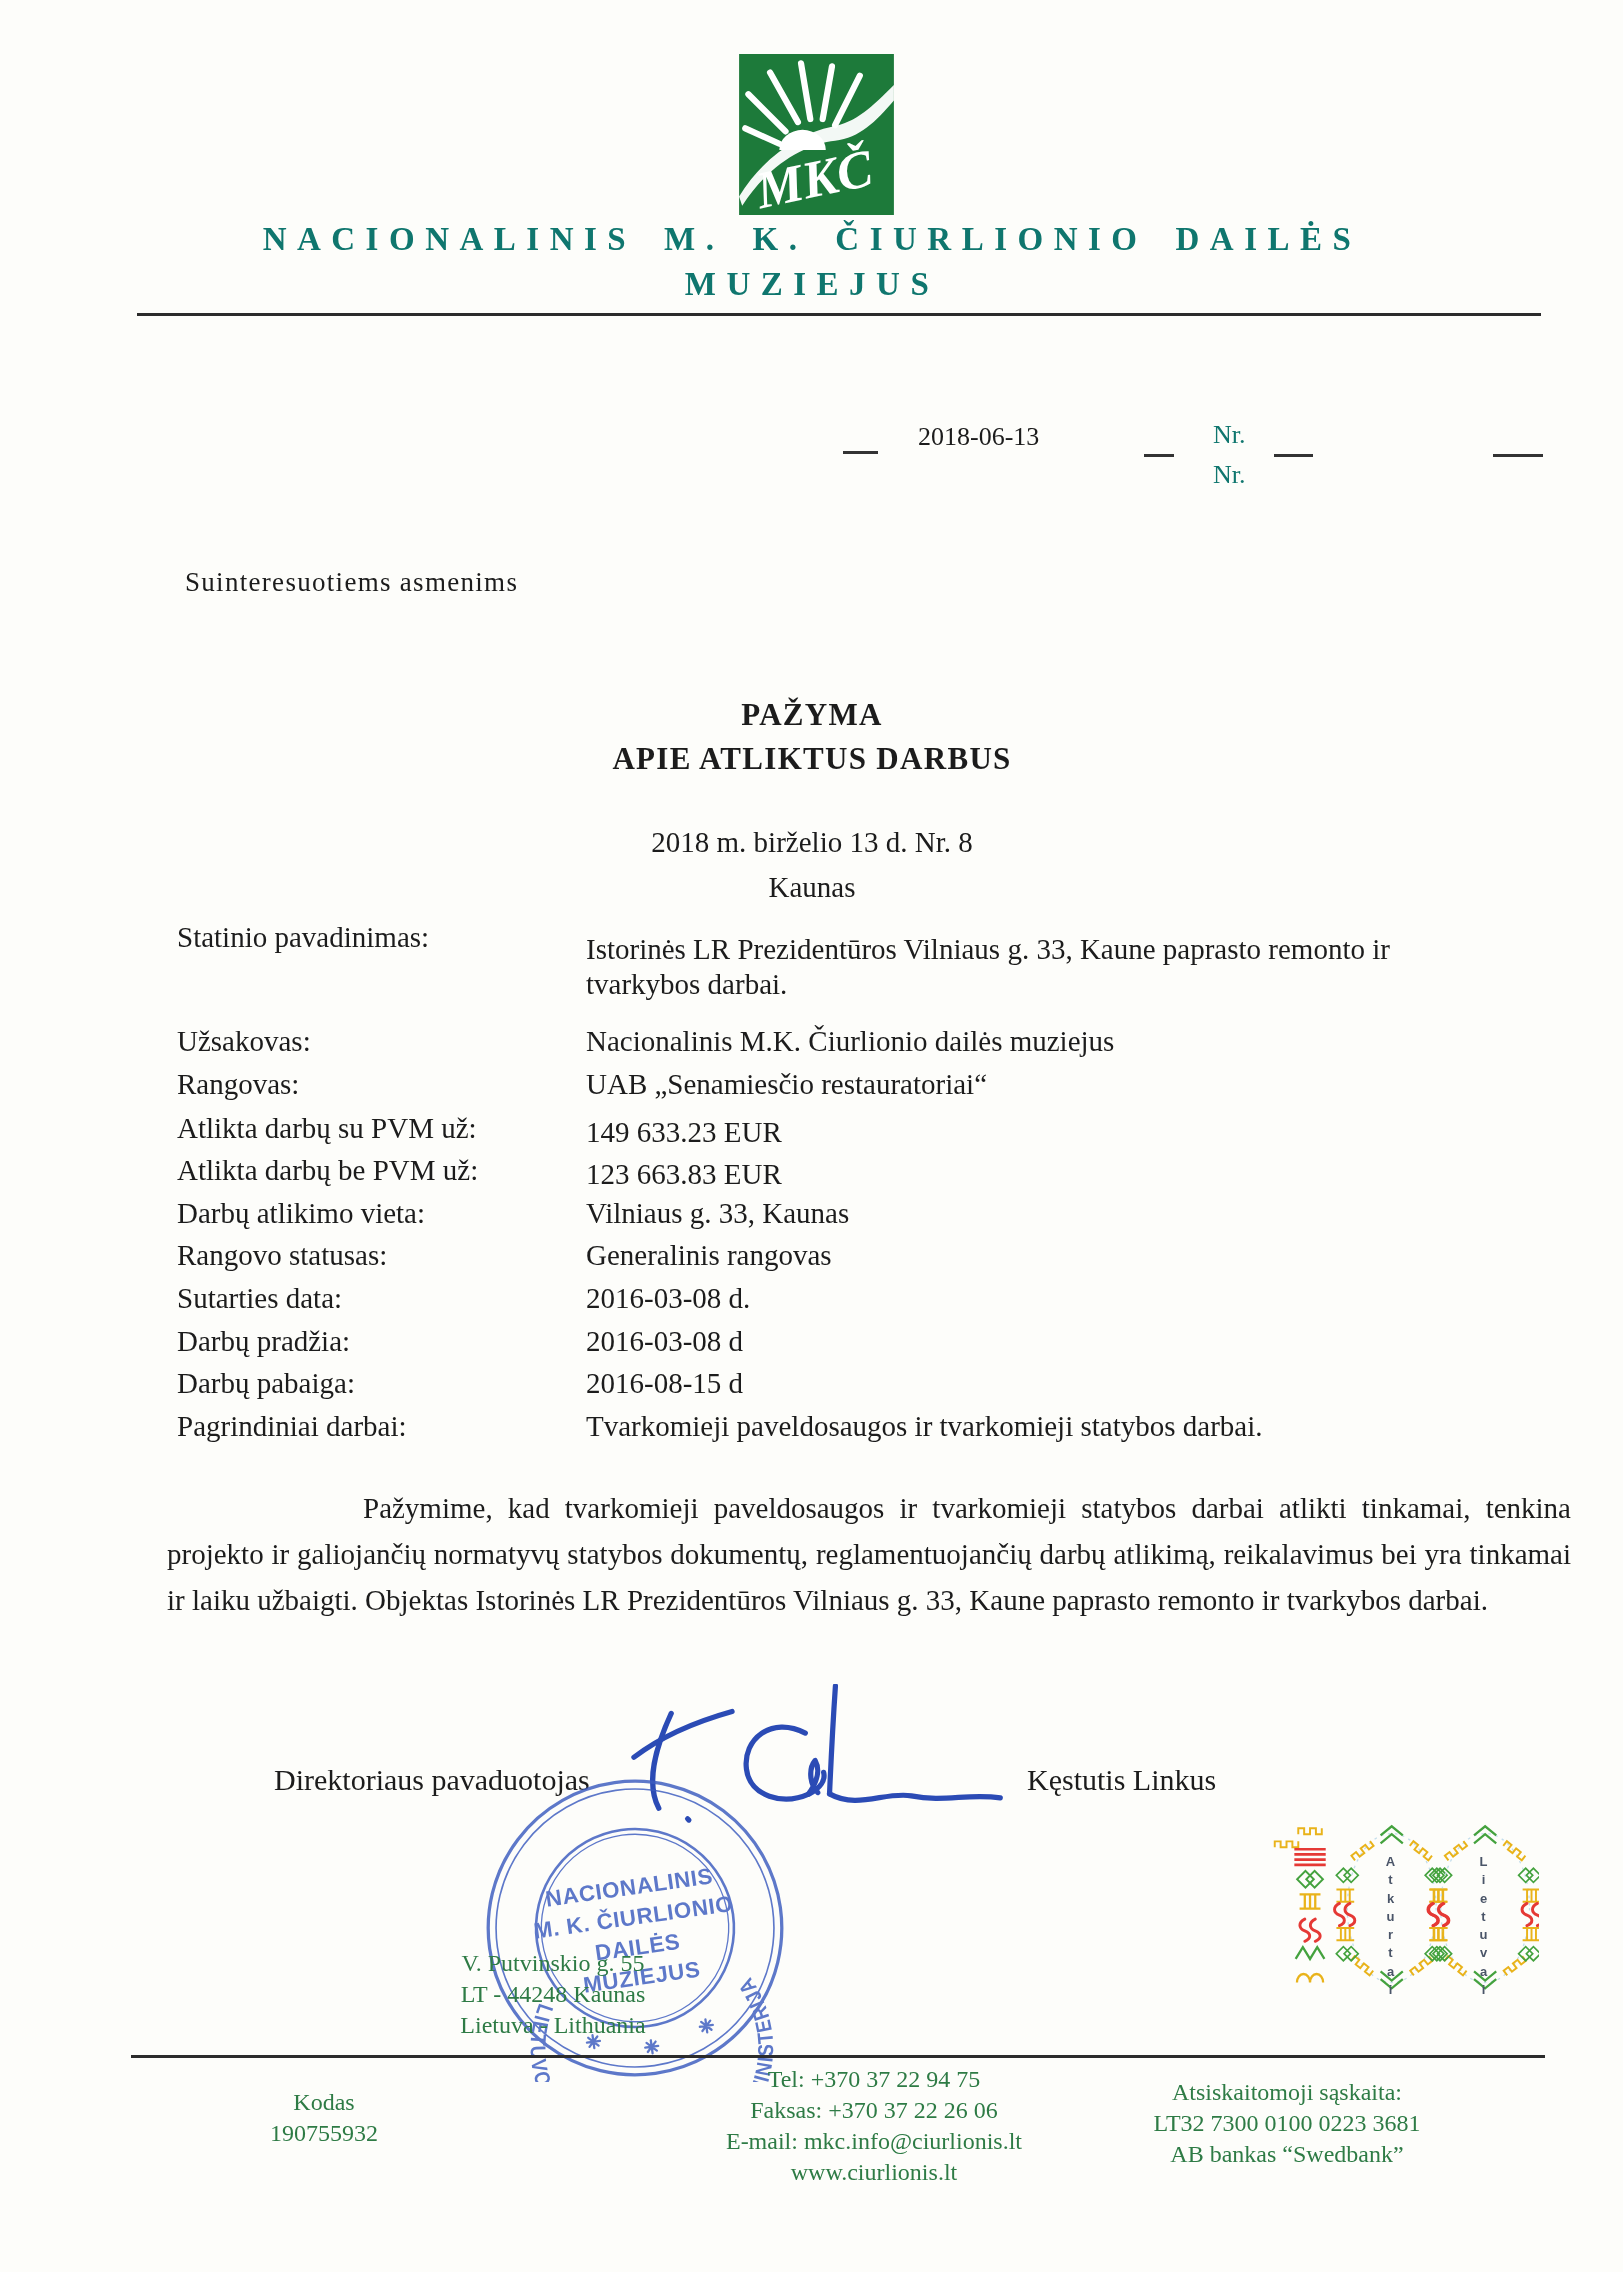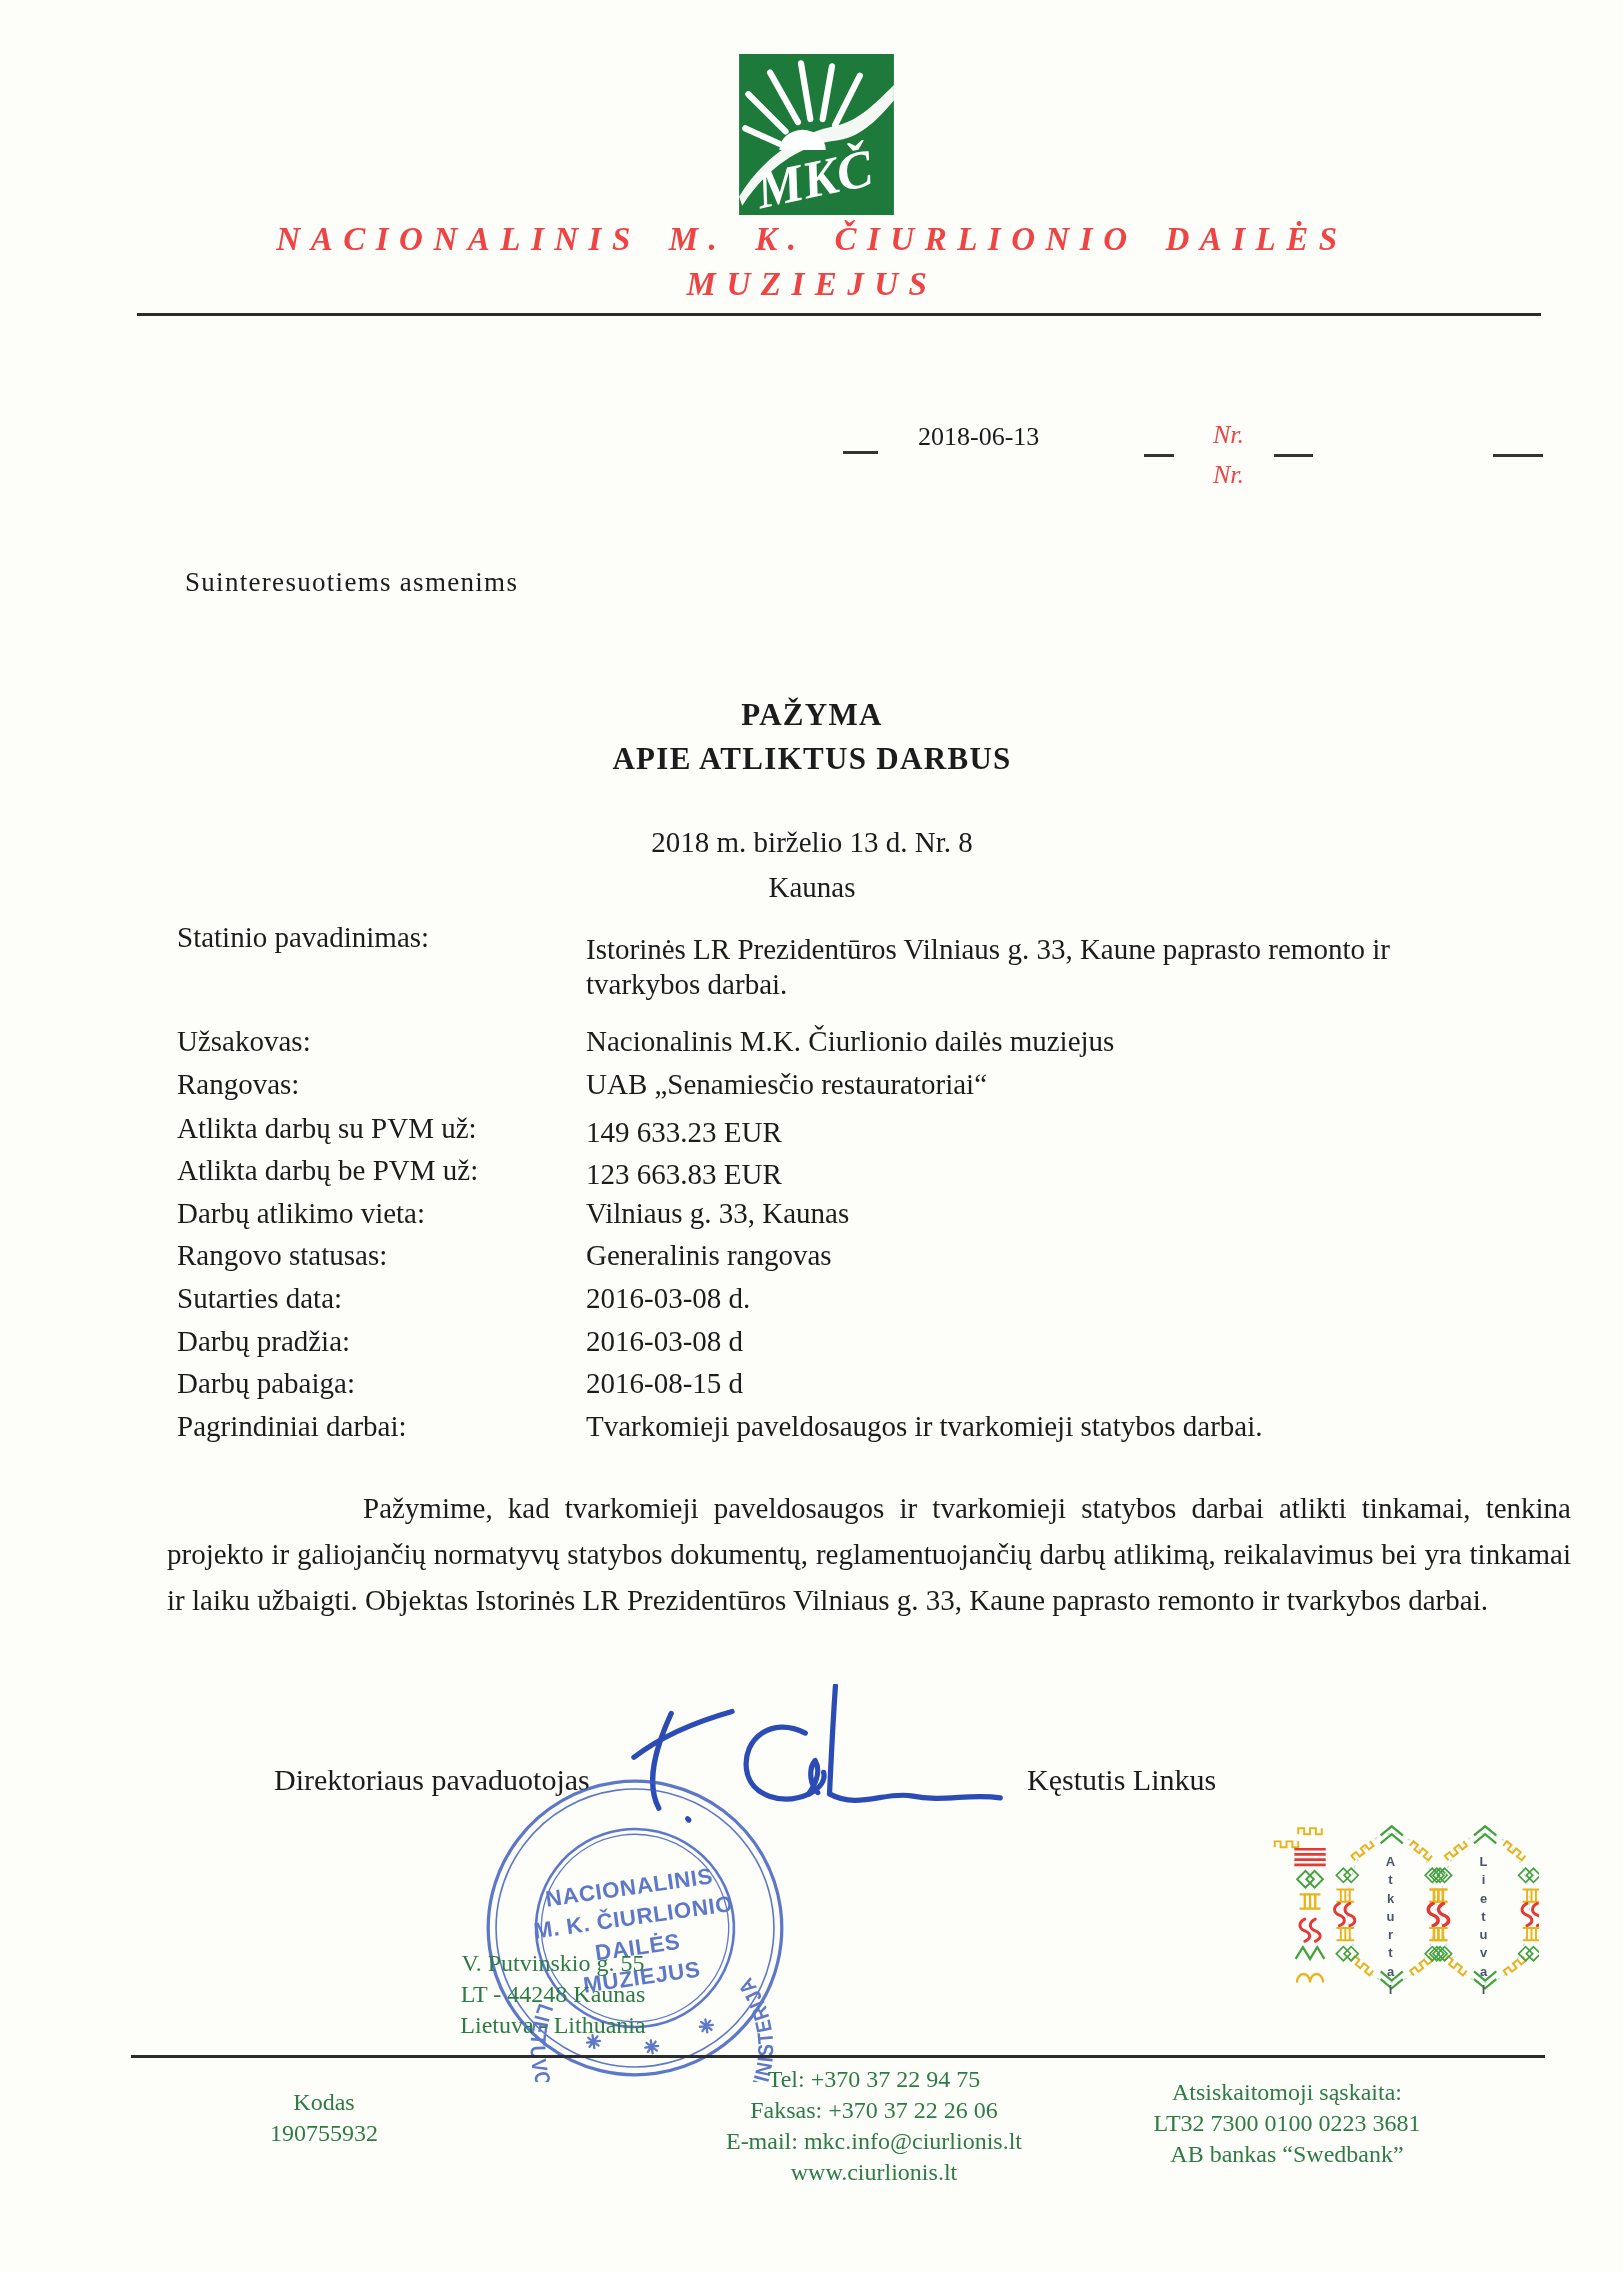--- a/index.html
+++ b/index.html
@@ -2,21 +2,21 @@
 <html style="font-size:10.5px"><head>
 <meta charset="utf-8">
 <style>
   html,body{margin:0;padding:0;background:#e8e8e8;}
   .page{
     position:relative;width:1624px;height:2273px;background:#fdfdfa;
     font-family:"Liberation Serif", serif;color:#1c1c1c;overflow:hidden;
   }
   .abs{position:absolute;}
   .ctr{left:50%;transform:translateX(-50%);white-space:nowrap;}
-  .green{color:#ef4444;font-style:italic;}
+  .green{color:#0f766e;}
   .fgreen{color:#2e7b45;}
   .org-lt{font-size:33px;font-weight:700;letter-spacing:10.5px;word-spacing:9.2px;}
   .org-en{font-size:31px;font-weight:700;letter-spacing:17px;word-spacing:27.5px;}
   .hr{background:#2b2b2b;height:3.3px;}
   .meta-line{display:inline-block;background:#333;height:2.6px;}
   .meta-txt{font-size:26px;white-space:nowrap;margin-left:24px;}
   .recipient{font-size:27px;letter-spacing:1.3px;white-space:nowrap;}
   .doc-title{font-size:31px;font-weight:700;letter-spacing:1.3px;}
   .doc-sub{font-size:29px;}
   .flabel,.fvalue{font-size:29px;white-space:nowrap;}

